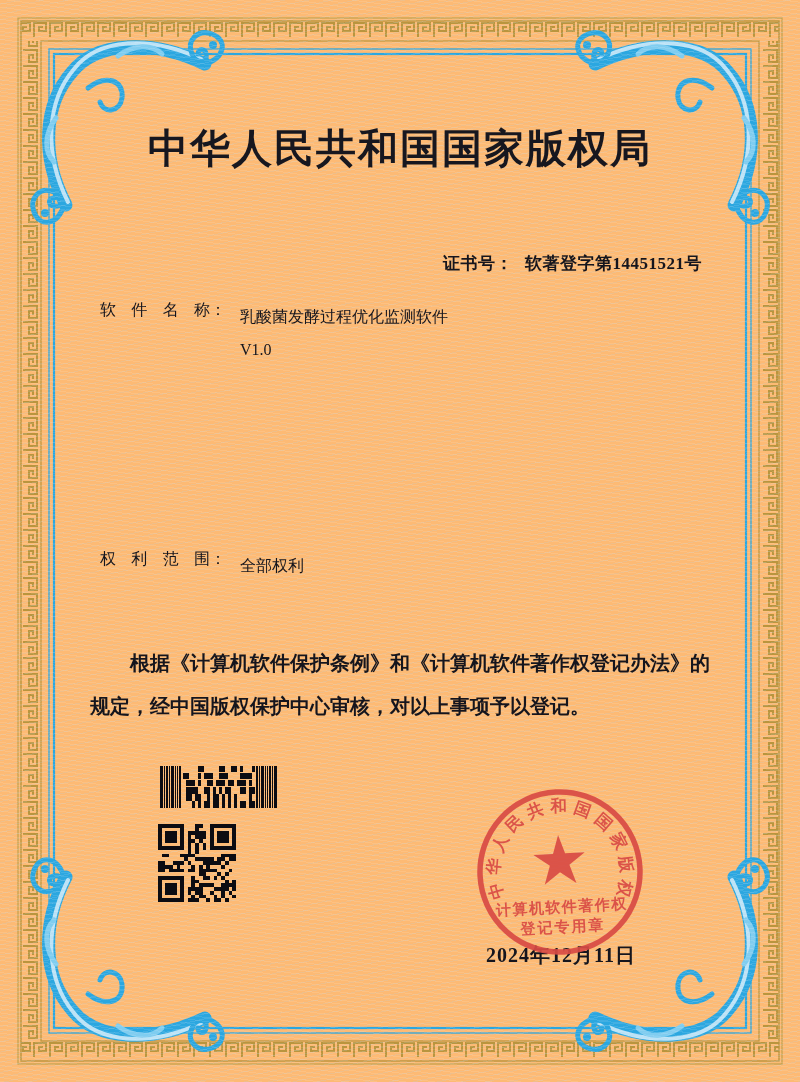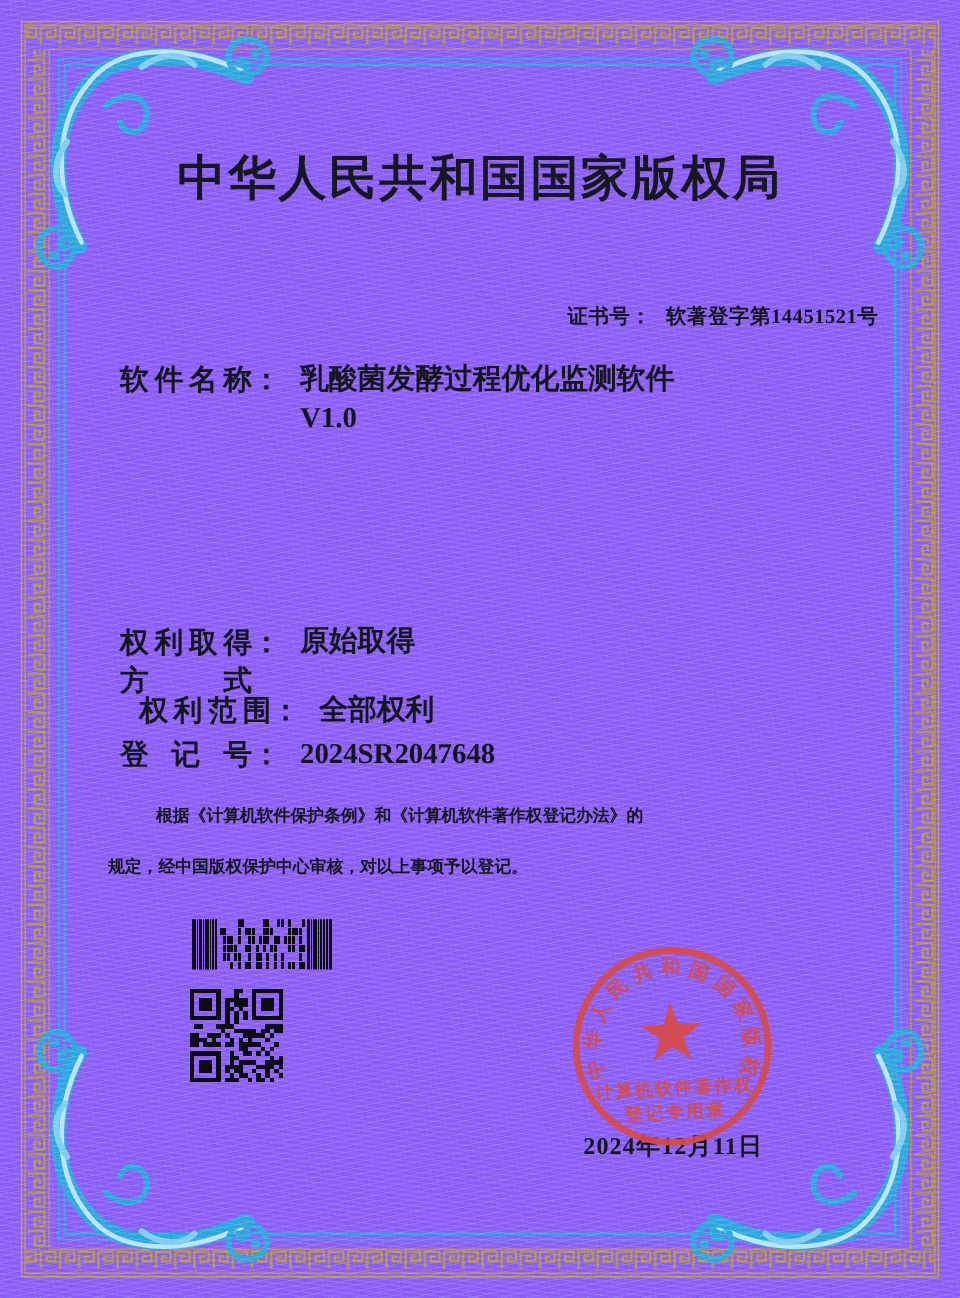--- a/index.html
+++ b/index.html
@@ -1,42 +1,42 @@
 <!DOCTYPE html>
 <html><head>
 <meta charset="utf-8">
 <style>
   html,body{margin:0;padding:0;}
   .page{
     position:relative;width:800px;height:1082px;overflow:hidden;
-    background:#8b5cf6;
+    background:#fdba74;
     font-family:"Liberation Serif","DejaVu Serif",serif;
     color:#15151d;
   }
   .page::before{ 
     content:"";position:absolute;inset:0;z-index:1;pointer-events:none;
     background:
       repeating-linear-gradient(8deg, rgba(255,255,255,.10) 0 1px, rgba(255,255,255,0) 1px 4px),
       repeating-linear-gradient(-12deg, rgba(173,210,238,.18) 0 1px, rgba(255,255,255,0) 1px 5px);
   }
   .frame-svg{position:absolute;inset:0;z-index:0;}
   .content{position:absolute;inset:0;z-index:2;}
 
   .title{position:absolute;top:121px;left:0;width:100%;text-align:center;
     font-weight:bold;font-size:40px;line-height:56px;letter-spacing:2px;color:#17171f;}
-  .certno{position:absolute;top:252px;right:68px;font-size:17px;font-weight:bold;letter-spacing:.5px;}
+  .certno{position:absolute;top:252px;right:98px;font-size:17px;font-weight:bold;letter-spacing:.5px;}
   .certno .gap{display:inline-block;width:12px;}
 
-  .frow{position:absolute;left:100px;font-size:24px;font-weight:bold;}
+  .frow{position:absolute;left:100px;font-size:16px;font-weight:normal;}
   .flabel{display:inline-block;width:110px;text-align:justify;text-align-last:justify;vertical-align:top;}
   .fcolon{vertical-align:top;}
   .fvalue{display:inline-block;margin-left:10px;vertical-align:top;line-height:33px;}
-  .r1{top:300px;} .r2{top:386px;} .r3{top:519px;} .r4{top:576px;margin-left:16px;} .r5{top:613px;}
-
-  .bodytext{position:absolute;left:90px;right:80px;top:659px;font-size:14px;font-weight:600;line-height:43px;}
+  .r1{top:300px;} .r2{top:386px;} .r3{top:519px;} .r4{top:549px;} .r5{top:613px;}
+
+  .bodytext{position:absolute;left:90px;right:80px;top:642px;font-size:20px;font-weight:600;line-height:43px;}
   .bodytext .l1{text-indent:40px;}
 
   .barcode{position:absolute;left:160px;top:766px;width:118px;height:42px;}
   .qrcode{position:absolute;left:158px;top:824px;width:78px;height:78px;}
 
   .seal{position:absolute;left:465px;top:777px;width:190px;height:190px;z-index:3;
     transform:rotate(-3deg);opacity:.92;}
   .seal text{font-family:"Liberation Serif","DejaVu Serif",serif;font-weight:bold;}
 
   .issue-date{position:absolute;left:486px;top:942px;font-size:20px;font-weight:600;letter-spacing:1px;z-index:2;}
@@ -246,34 +246,26 @@
 
     <div class="frow r1">
       <span class="flabel">软件名称</span><span class="fcolon">：</span>
       <span class="fvalue">
         <span>乳酸菌发酵过程优化监测软件</span><br>
         <span>V1.0</span>
       </span>
     </div>
 
 
-    <div class="frow r3">
-      <span class="flabel">权利取得方式</span><span class="fcolon">：</span>
-      <span class="fvalue">原始取得</span>
-    </div>
 
     <div class="frow r4">
       <span class="flabel">权利范围</span><span class="fcolon">：</span>
       <span class="fvalue">全部权利</span>
     </div>
 
-    <div class="frow r5">
-      <span class="flabel">登记号</span><span class="fcolon">：</span>
-      <span class="fvalue">2024SR2047648</span>
-    </div>
 
     <div class="bodytext">
       <div class="l1">根据《计算机软件保护条例》和《计算机软件著作权登记办法》的</div>
       <div class="l2">规定，经中国版权保护中心审核，对以上事项予以登记。</div>
     </div>
 
     <svg class="barcode" viewBox="0 0 118 41" preserveAspectRatio="none" shape-rendering="crispEdges">
         <g id="bcg" fill="#0c0c12">
           <rect x="0" y="0" width="3" height="41"></rect>
           <rect x="4" y="0" width="1" height="41"></rect>

